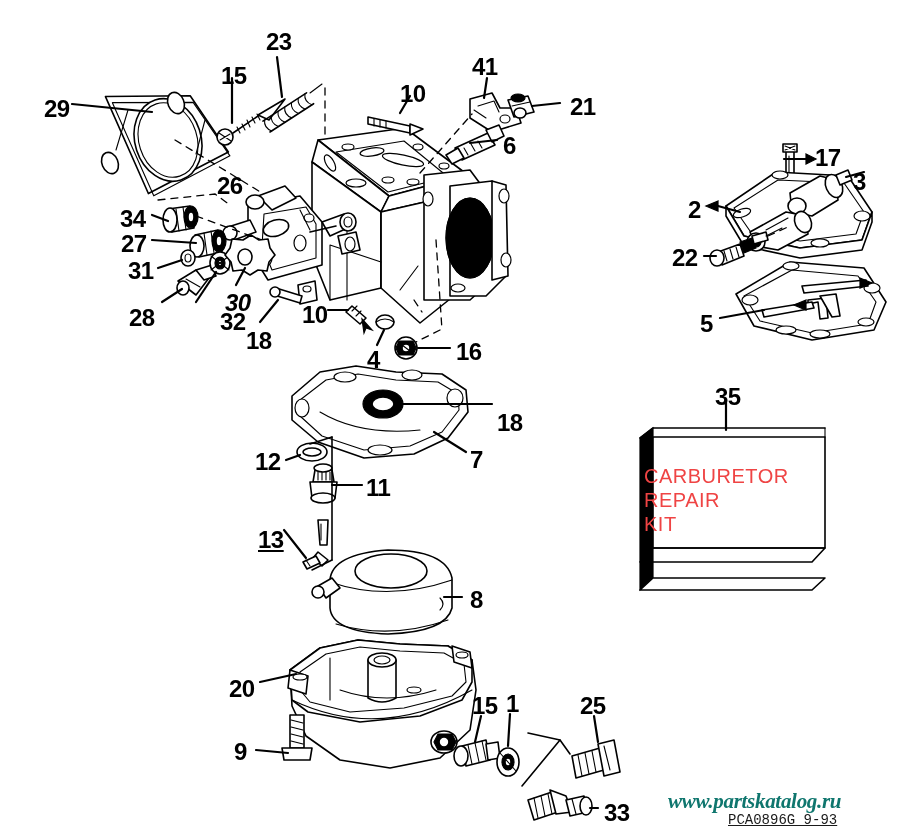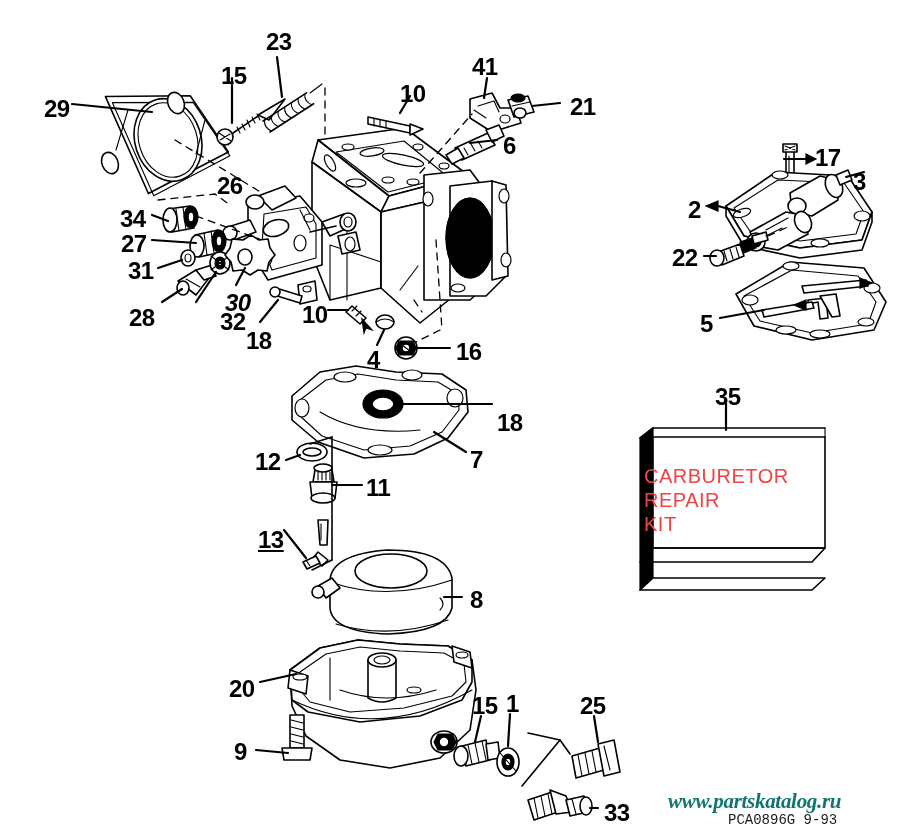--- a/index.html
+++ b/index.html
@@ -57,20 +57,21 @@
   }
   #pagecode {
     position: absolute;
     left: 728px;
     top: 812px;
     font-family: "Liberation Mono", monospace;
     font-size: 14px;
     color: #1a1a1a;
     letter-spacing: 0px;
     white-space: nowrap;
+    text-decoration: underline;
   }
 </style>
 </head>
 <body>
 
 <div id="page">
 
   <svg id="diagram-svg" viewBox="0 0 900 834">
     <defs>
       <style>

